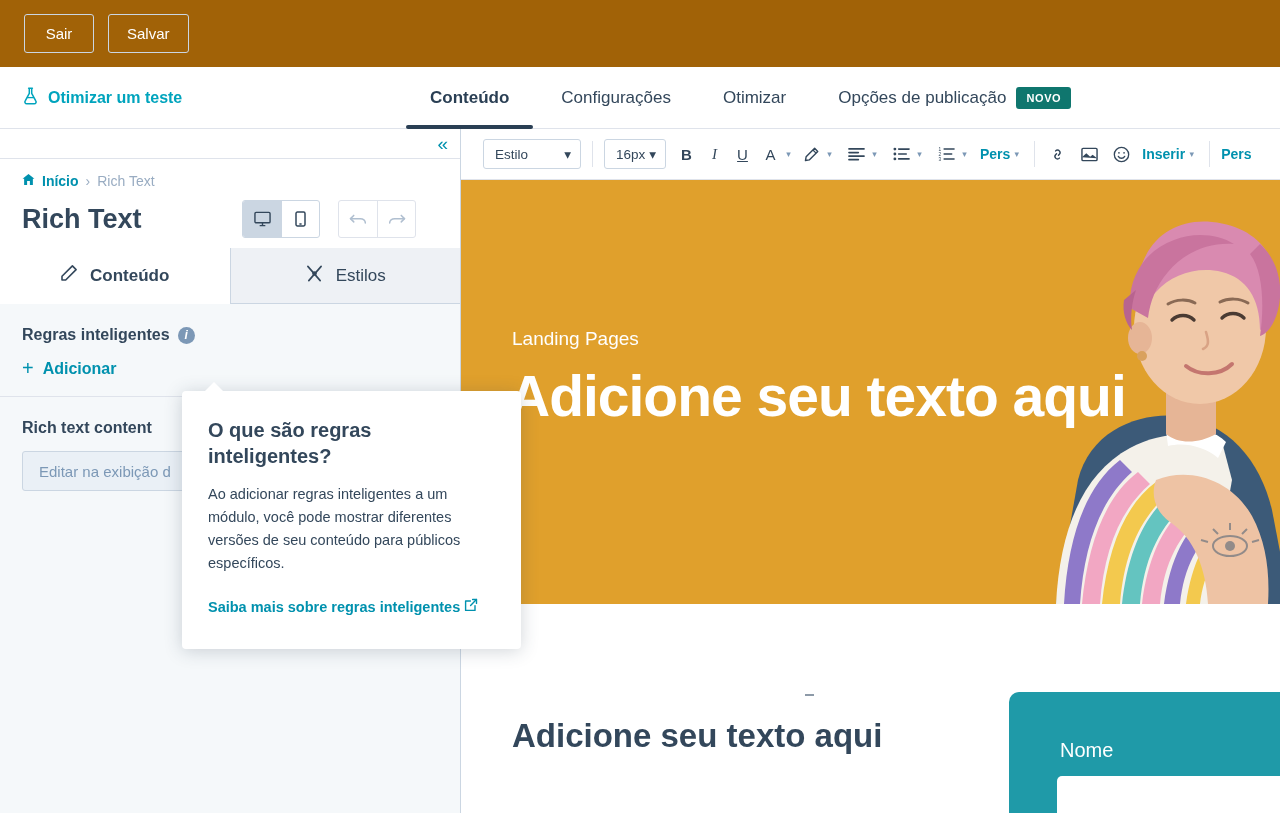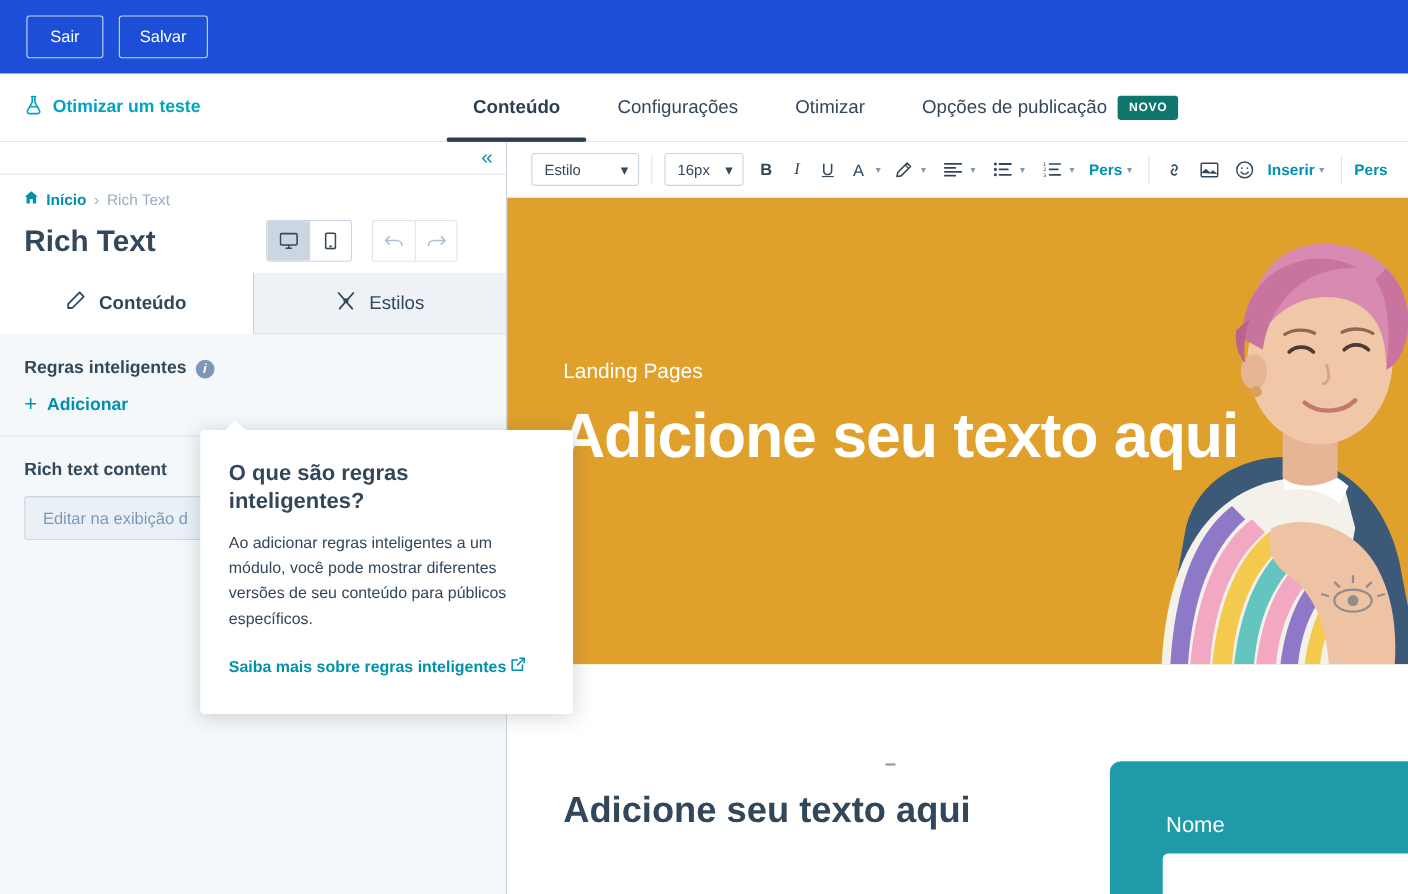--- a/index.html
+++ b/index.html
@@ -6,21 +6,21 @@
   html, body {
     width: 1280px; height: 813px;
     font-family: "Liberation Sans", sans-serif;
     background: #fff; overflow: hidden;
   }
   #app { position: relative; width: 1280px; height: 813px; }
 
   
   .topbar {
     position: absolute; top: 0; left: 0; width: 1280px; height: 67px;
-    background: #1d4ed8; display: flex; align-items: center;
+    background: #a16207; display: flex; align-items: center;
     padding-left: 24px; gap: 14px;
   }
   .tb-btn {
     height: 39px; min-width: 70px; padding: 0 18px;
     background: transparent; border: 1px solid #cbd6e2; border-radius: 3px;
     color: #ffffff; font-size: 15px; font-family: "Liberation Sans", sans-serif;
     display: flex; align-items: center; justify-content: center; cursor: pointer;
   }
   .tb-ghost { flex: 1; height: 39px; }
 
@@ -153,21 +153,21 @@
     position: absolute; top: 129px; left: 461px; width: 819px; height: 51px;
     background: #ffffff; border-bottom: 1px solid #dfe3eb;
     display: flex; align-items: center; gap: 0; padding-left: 22px; overflow: hidden;
   }
   .tb-select {
     height: 30px; border: 1px solid #cbd6e2; border-radius: 3px; background: #fff;
     display: flex; align-items: center; justify-content: space-between;
     padding: 0 9px 0 11px; font-size: 13.5px; color: #33475b; cursor: pointer;
   }
   .sel-style { width: 98px; }
-  .sel-size { width: 72px; }
+  .sel-size { width: 62px; }
   .tb-divider { width: 1px; height: 26px; background: #dfe3eb; margin: 0 11px; }
   .tb-ico {
     min-width: 23px; height: 30px; display: flex; align-items: center; justify-content: center;
     color: #33475b; cursor: pointer; font-size: 15px;
   }
   .caret { width: 13px; height: 30px; display: flex; align-items: center; justify-content: center;
     color: #7c98b6; cursor: pointer; font-size: 9px; }
   .tb-text { color: #0091ae; font-size: 14px; font-weight: bold; cursor: pointer; white-space: nowrap; }
   .gapb { width: 9px; } .gaps { width: 5px; }
 

